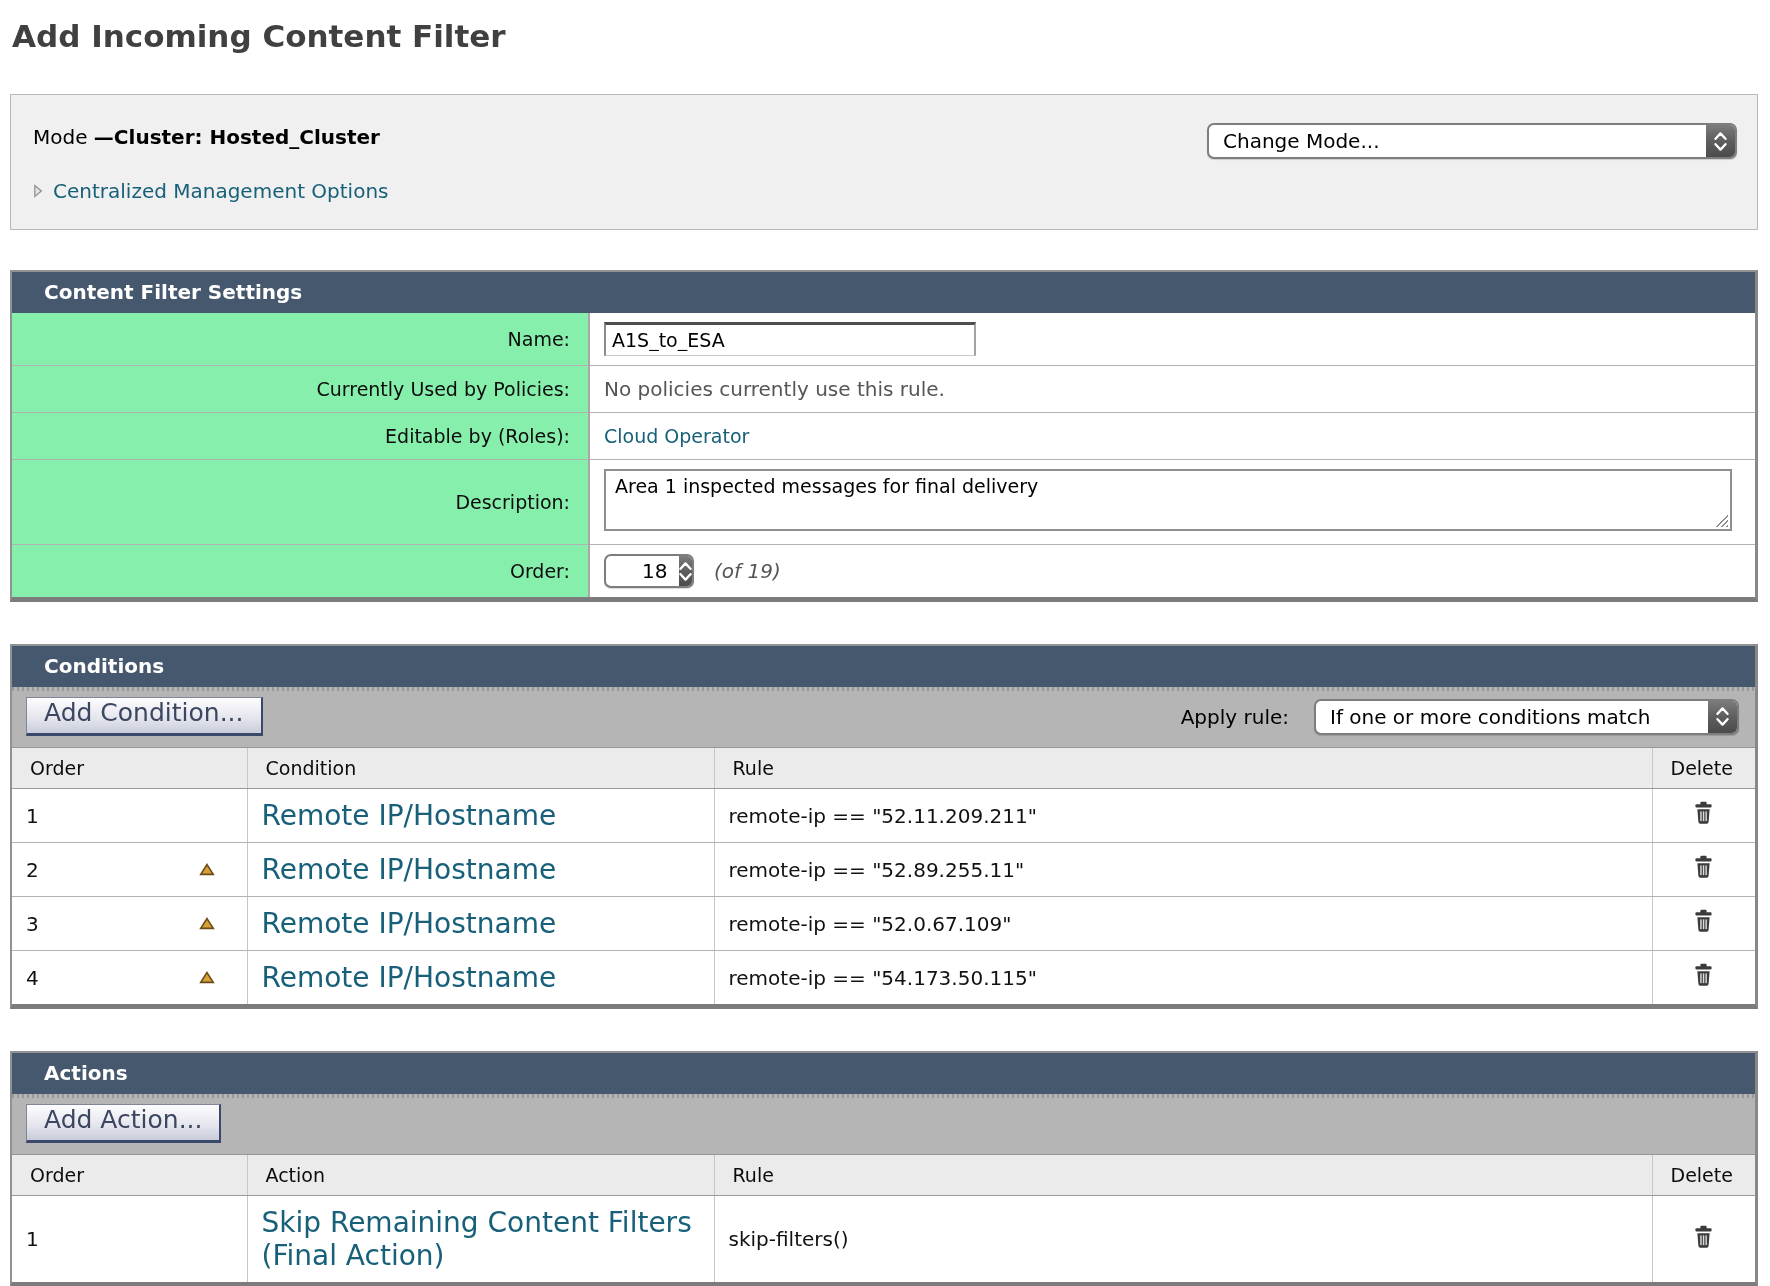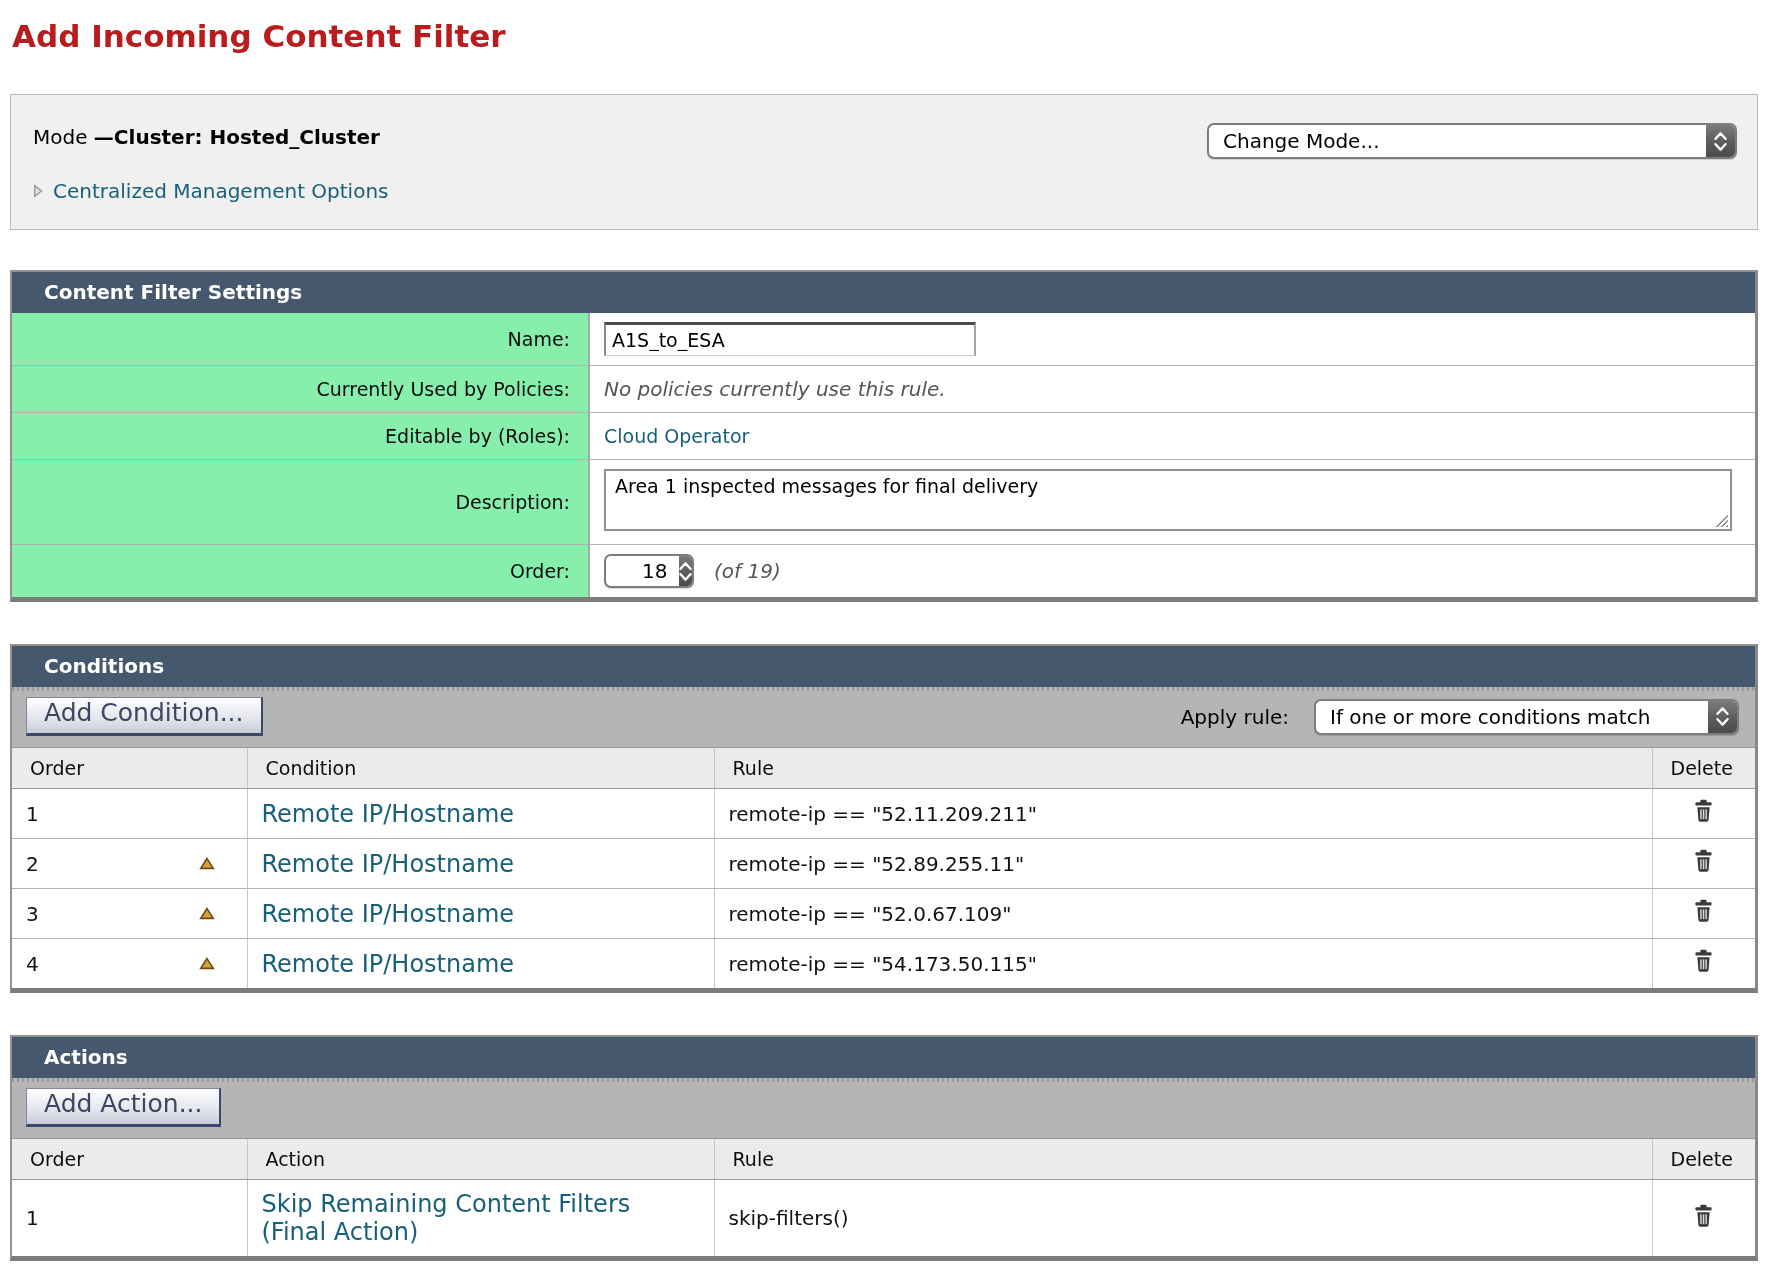--- a/index.html
+++ b/index.html
@@ -4,21 +4,21 @@
 <style>
   * { box-sizing: border-box; }
   html,body { margin:0; padding:0; background:#fff; }
   body {
     width:1770px; min-height:1286px;
     font-family:"DejaVu Sans","Liberation Sans",sans-serif;
     color:#111; padding:10px 12px 20px 10px;
   }
   a { color:#186079; text-decoration:none; }
 
-  h1.page-title { font-size:31px; font-weight:bold; color:#b91c1c; margin:8px 0 40px 2px; }
+  h1.page-title { font-size:31px; font-weight:bold; color:#404040; margin:8px 0 40px 2px; }
 
   
   .mode-panel { position:relative; background:#f0f0f0; border:1px solid #b9b9b9; padding:30px 20px 26px 22px; margin-bottom:40px; }
   .mode-line { font-size:20px; color:#000; }
   .mode-line b { font-weight:bold; }
   .mgmt-line { margin-top:30px; display:flex; align-items:center; gap:10px; font-size:20px; }
   .change-mode-wrap { position:absolute; top:28px; right:20px; }
 
   
   .mac-select { display:inline-flex; align-items:stretch; background:#fff; border:2px solid #7d7d7d; border-radius:7px; overflow:hidden; height:36px; cursor:pointer; box-shadow:0 1px 1px rgba(0,0,0,.15); }
@@ -34,21 +34,21 @@
   .panel-hd { background:#46586e; color:#fff; font-weight:bold; font-size:20px; padding:8px 32px 9px; }
 
   
   .settings-table { width:100%; border-collapse:collapse; }
   .settings-table td { font-size:19px; vertical-align:middle; }
   .settings-table td.lbl { width:577px; background:#86efac; text-align:right; padding:12px 18px; border-right:2px solid #a8a8a8; color:#0c0c0c; }
   .settings-table td.val { background:#fff; padding:9px 14px; }
   .settings-table tr + tr td { border-top:1px solid #b2b2b2; }
   .name-input { width:372px; height:34px; font-family:inherit; font-size:19px; padding:3px 6px;
     border-style:solid; border-width:3px 2px 1px 2px; border-color:#4d4d4d #a3a3a3 #c9c9c9 #8a8a8a; outline:none; }
-  .italic-note { font-style:italic; color:#555; font-size:20px; }
+  .italic-note { color:#555; font-size:20px; }
   .val a.role-link { font-size:19px; }
   .ta-wrap { position:relative; display:inline-block;border-radius:14px; }
   .desc-textarea { width:1128px; height:62px; font-family:inherit; font-size:19px; padding:4px 9px; border:2px solid #8f8f8f; resize:none; outline:none; display:block; }
   .ta-wrap::after { content:""; position:absolute; right:4px; bottom:4px; width:13px; height:13px; pointer-events:none;
     background:repeating-linear-gradient(135deg, transparent 0 2px, #8f8f8f 2px 3.6px); clip-path:polygon(100% 0,100% 100%,0 100%); }
   .order-suffix { font-style:italic; color:#555; font-size:20px; margin-left:20px; }
   .order-flex { display:flex; align-items:center; }
 
   
   .toolbar { position:relative; background:#b5b5b5; padding:10px 16px 11px 14px; display:flex; align-items:center; justify-content:space-between; border-bottom:1px solid #979797; }
@@ -63,21 +63,21 @@
   .grid-table { width:100%; border-collapse:collapse; table-layout:fixed; }
   .grid-table th { background:#ebebeb; font-weight:normal; text-align:left; font-size:19px; color:#0c0c0c;
     padding:9px 18px; border-bottom:1px solid #9a9a9a; }
   .grid-table th:not(:last-child), .grid-table td:not(:last-child) { border-right:1px solid #c6c6c6; }
   .grid-table td { background:#fff; font-size:20px; padding:10px 14px; border-bottom:1px solid #b3b3b3; vertical-align:middle; }
   .grid-table tr:last-child td { border-bottom:none; }
   .col-order  { width:235px; }
   .col-cond   { width:467px; }
   .col-del    { width:103px; text-align:center; }
   .order-cell { display:flex; align-items:center; justify-content:space-between; padding-right:18px; }
-  .grid-table td a { font-size:24px; }
+  .grid-table td a { font-size:28px; }
   .move-up-btn, .trash-btn { background:none; border:none; padding:0; cursor:pointer; line-height:0; }
 </style>
 </head>
 <body>
 
 <h1 class="page-title">Add Incoming Content Filter</h1>
 
 <div class="mode-panel">
   <div class="mode-line">
     <span>Mode</span>

